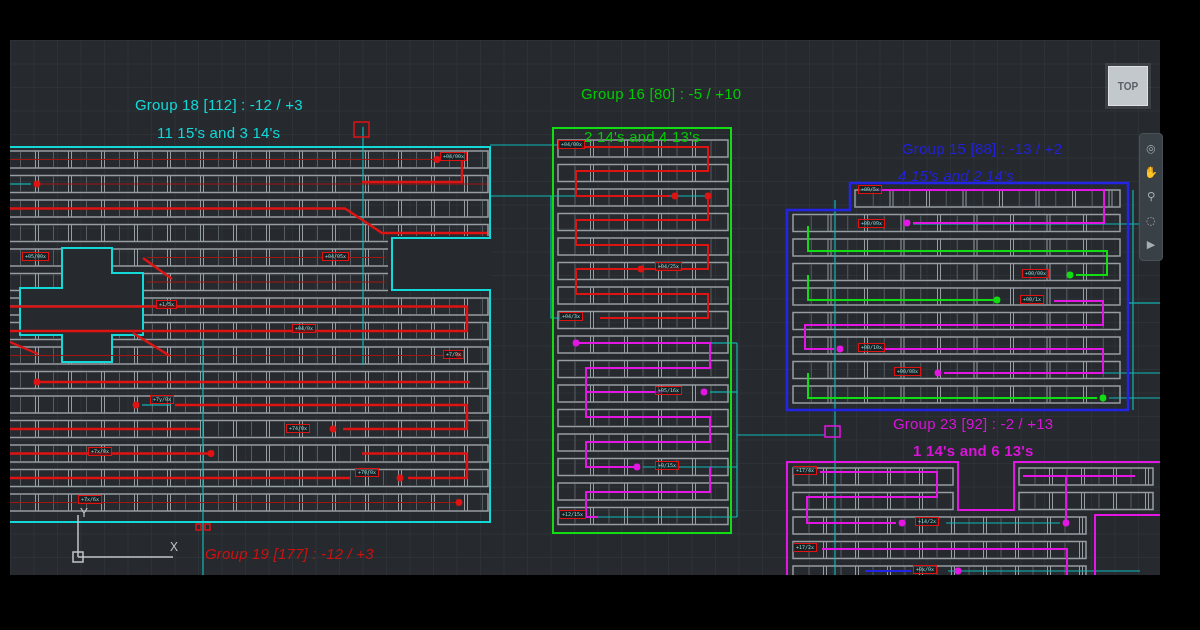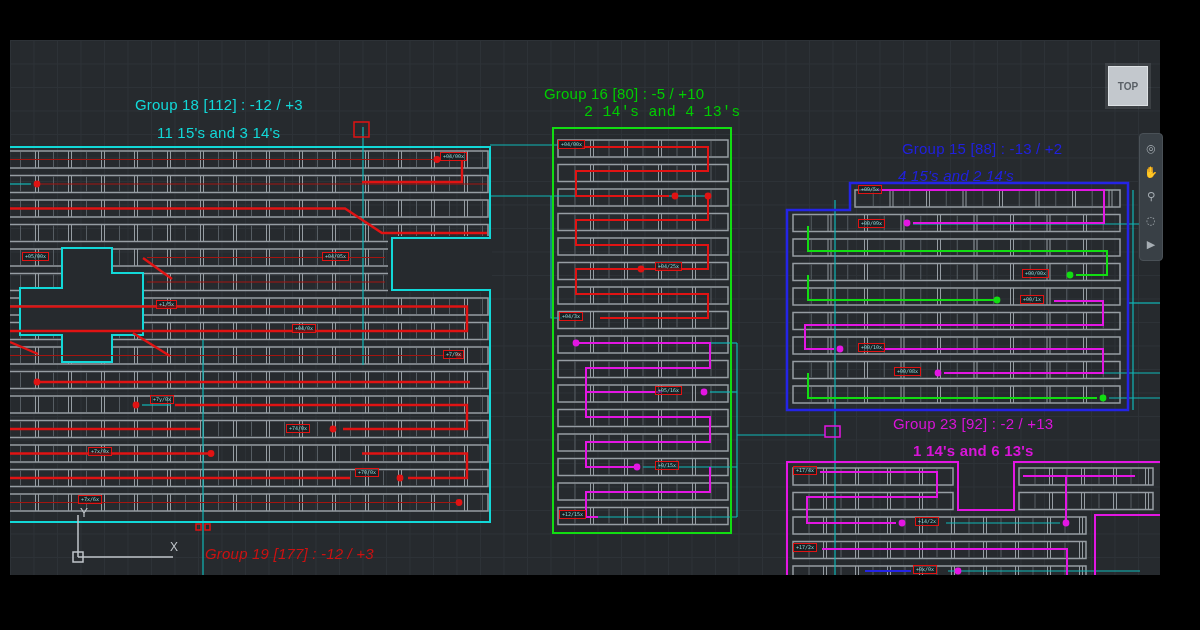--- a/index.html
+++ b/index.html
@@ -298,22 +298,22 @@
         <div class="tag g" style="left: 884px; top: 327px;">+00/08x</div>
         <div class="tag m" style="left: 783px; top: 426px;">+17/4x</div>
         <div class="tag m" style="left: 905px; top: 477px;">+14/2x</div>
         <div class="tag m" style="left: 783px; top: 503px;">+17/2x</div>
         <div class="tag b" style="left: 903px; top: 525px;">+0x/0x</div>
       </div>
 
     <div class="title t-cyan" style="left:125px;top:56px;">Group 18 [112] : -12 / +3</div>
     <div class="title t-cyan" style="left:147px;top:84px;">11 15's and 3 14's</div>
 
-    <div class="title t-green" style="left:534px;top:45px;">Group 16 [80] : -5 / +10</div>
-    <div class="title t-green" style="left:574px;top:64px;font-family:Liberation Mono, monospace;">2 14's and 4 13's</div>
+    <div class="title t-green" style="left:571px;top:45px;">Group 16 [80] : -5 / +10</div>
+    <div class="title t-green" style="left:574px;top:88px;">2 14's and 4 13's</div>
 
     <div class="title t-blue" style="left:892px;top:100px;">Group 15 [88] : -13 / +2</div>
     <div class="title t-blue" style="left:888px;top:127px;font-style:italic;">4 15's and 2 14's</div>
 
     <div class="title t-magenta" style="left:883px;top:375px;text-align:center;">Group 23 [92] : -2 / +13</div>
     <div class="title t-magenta" style="left:903px;top:402px;font-weight:bold;">1 14's and 6 13's</div>
 
     <div class="title t-red" style="left:195px;top:505px;">Group 19 [177] : -12 / +3</div>
   </div>
 

